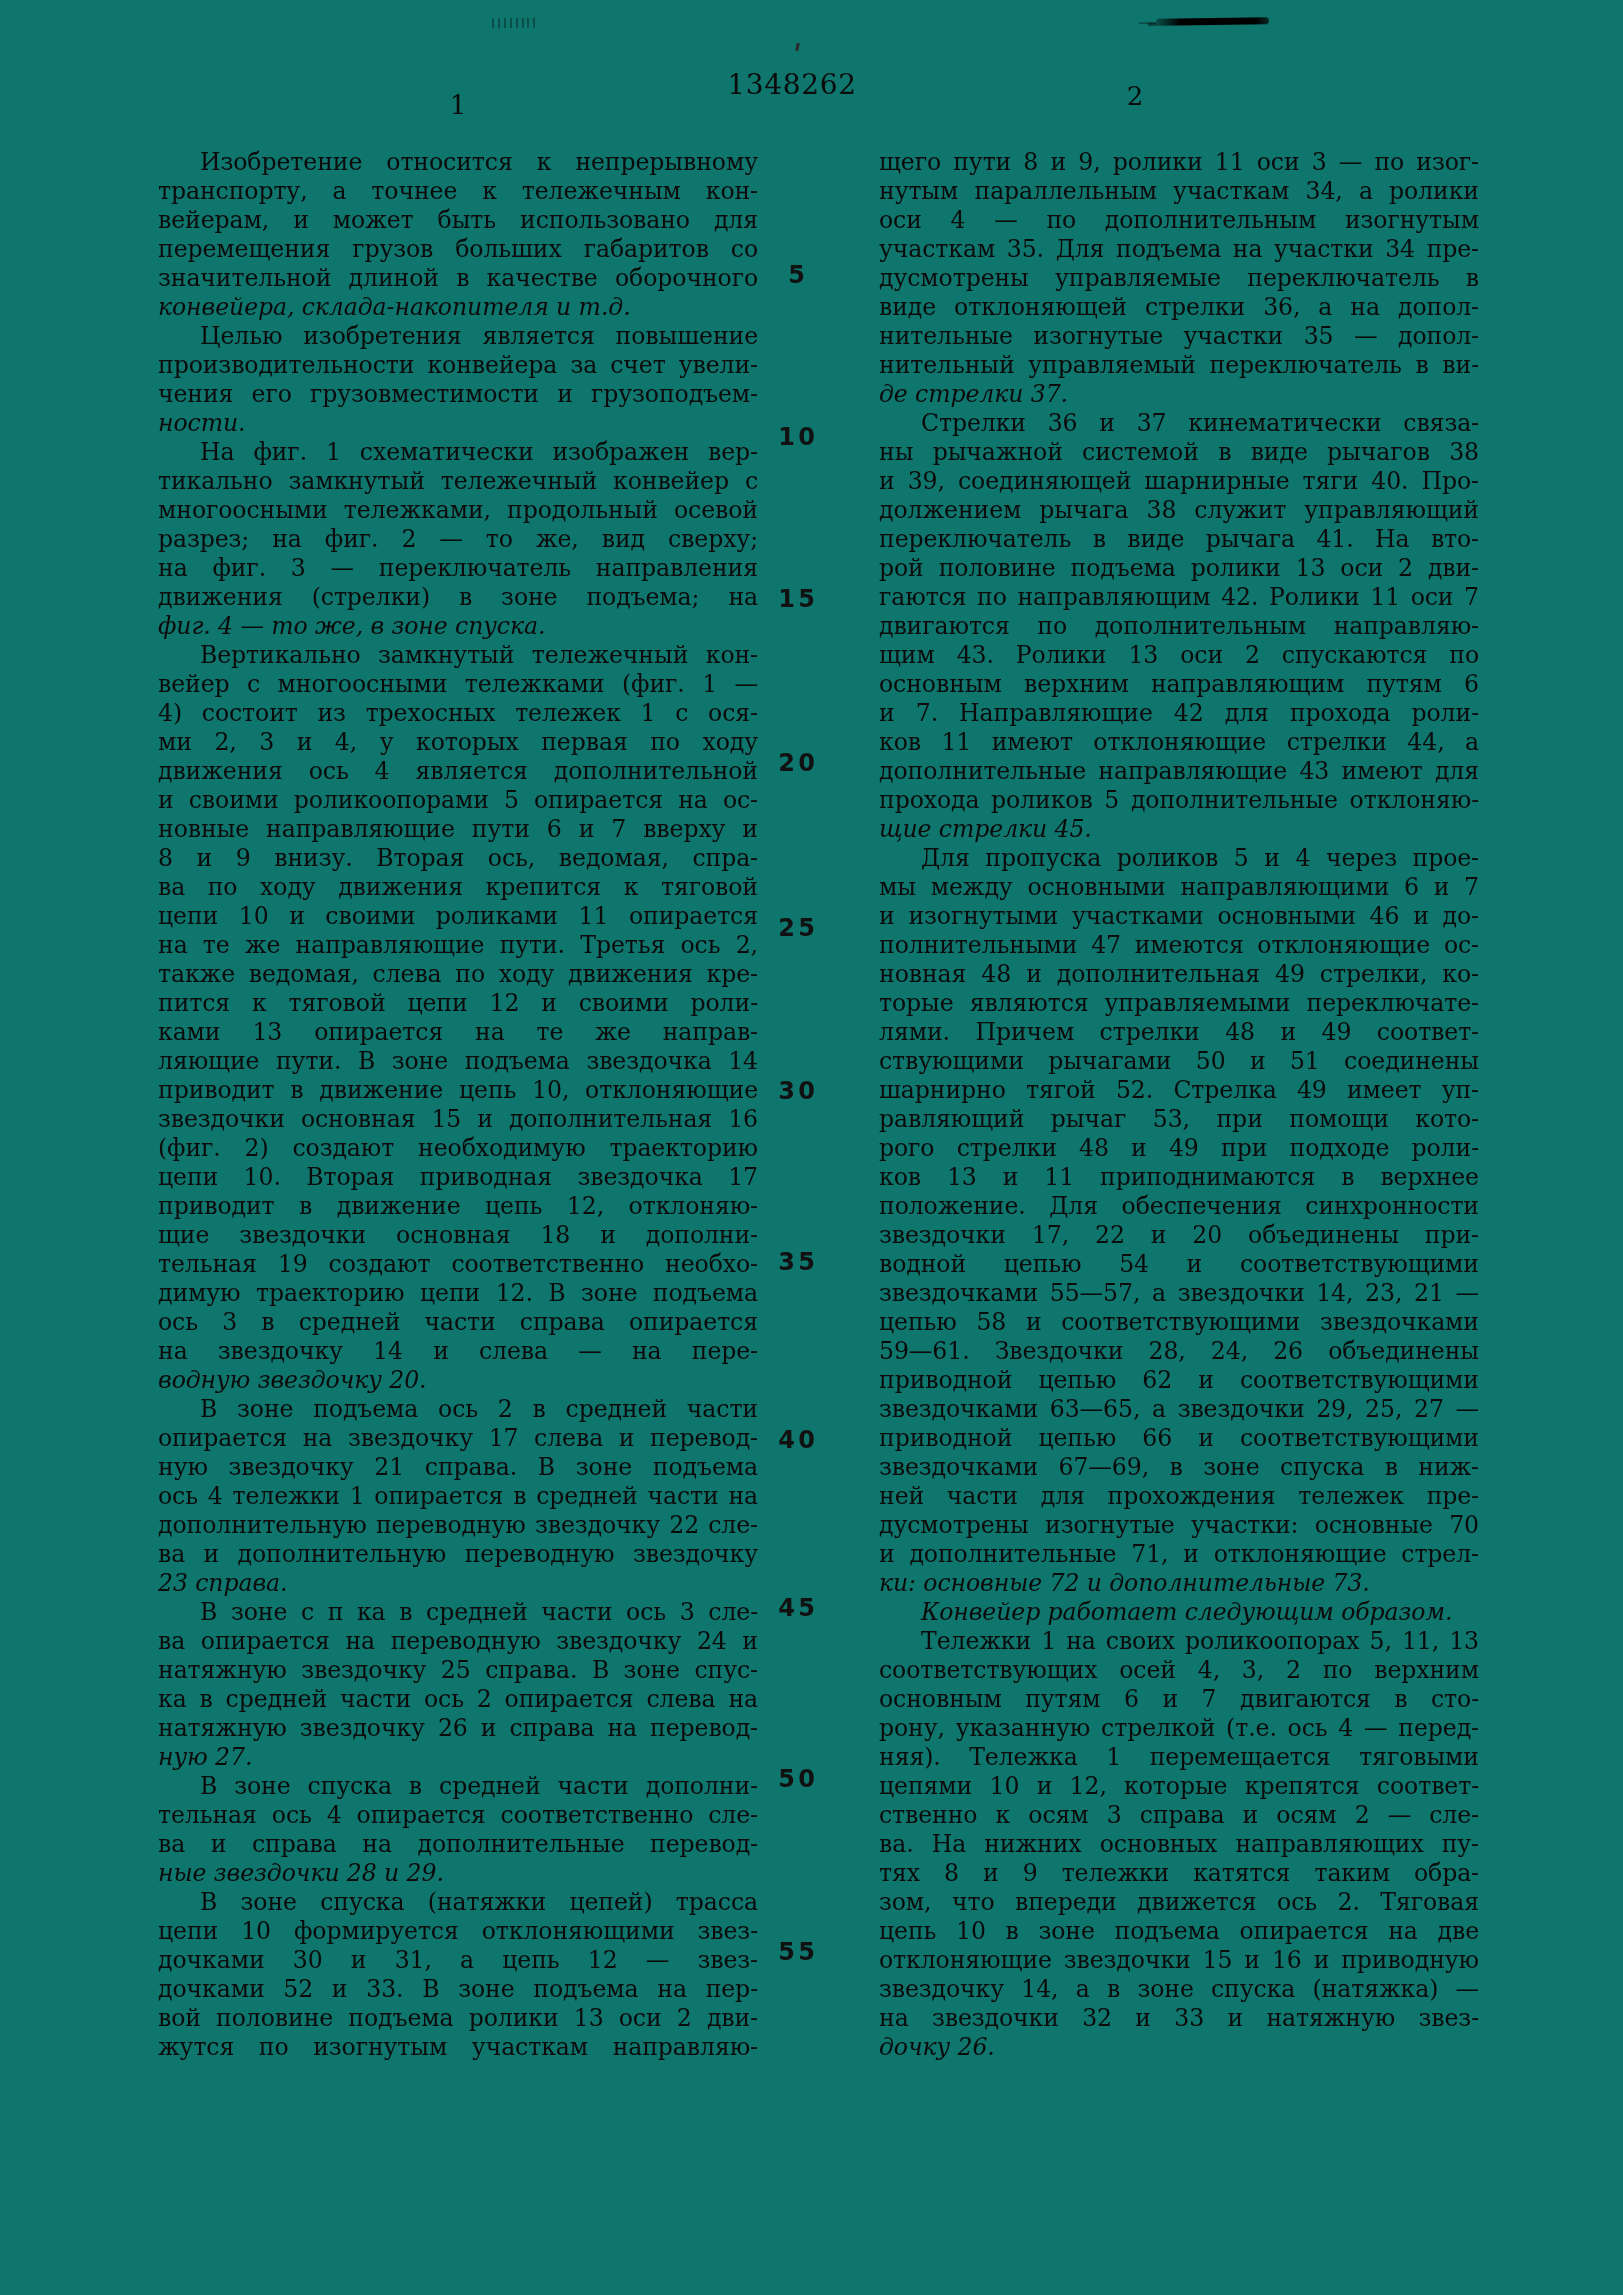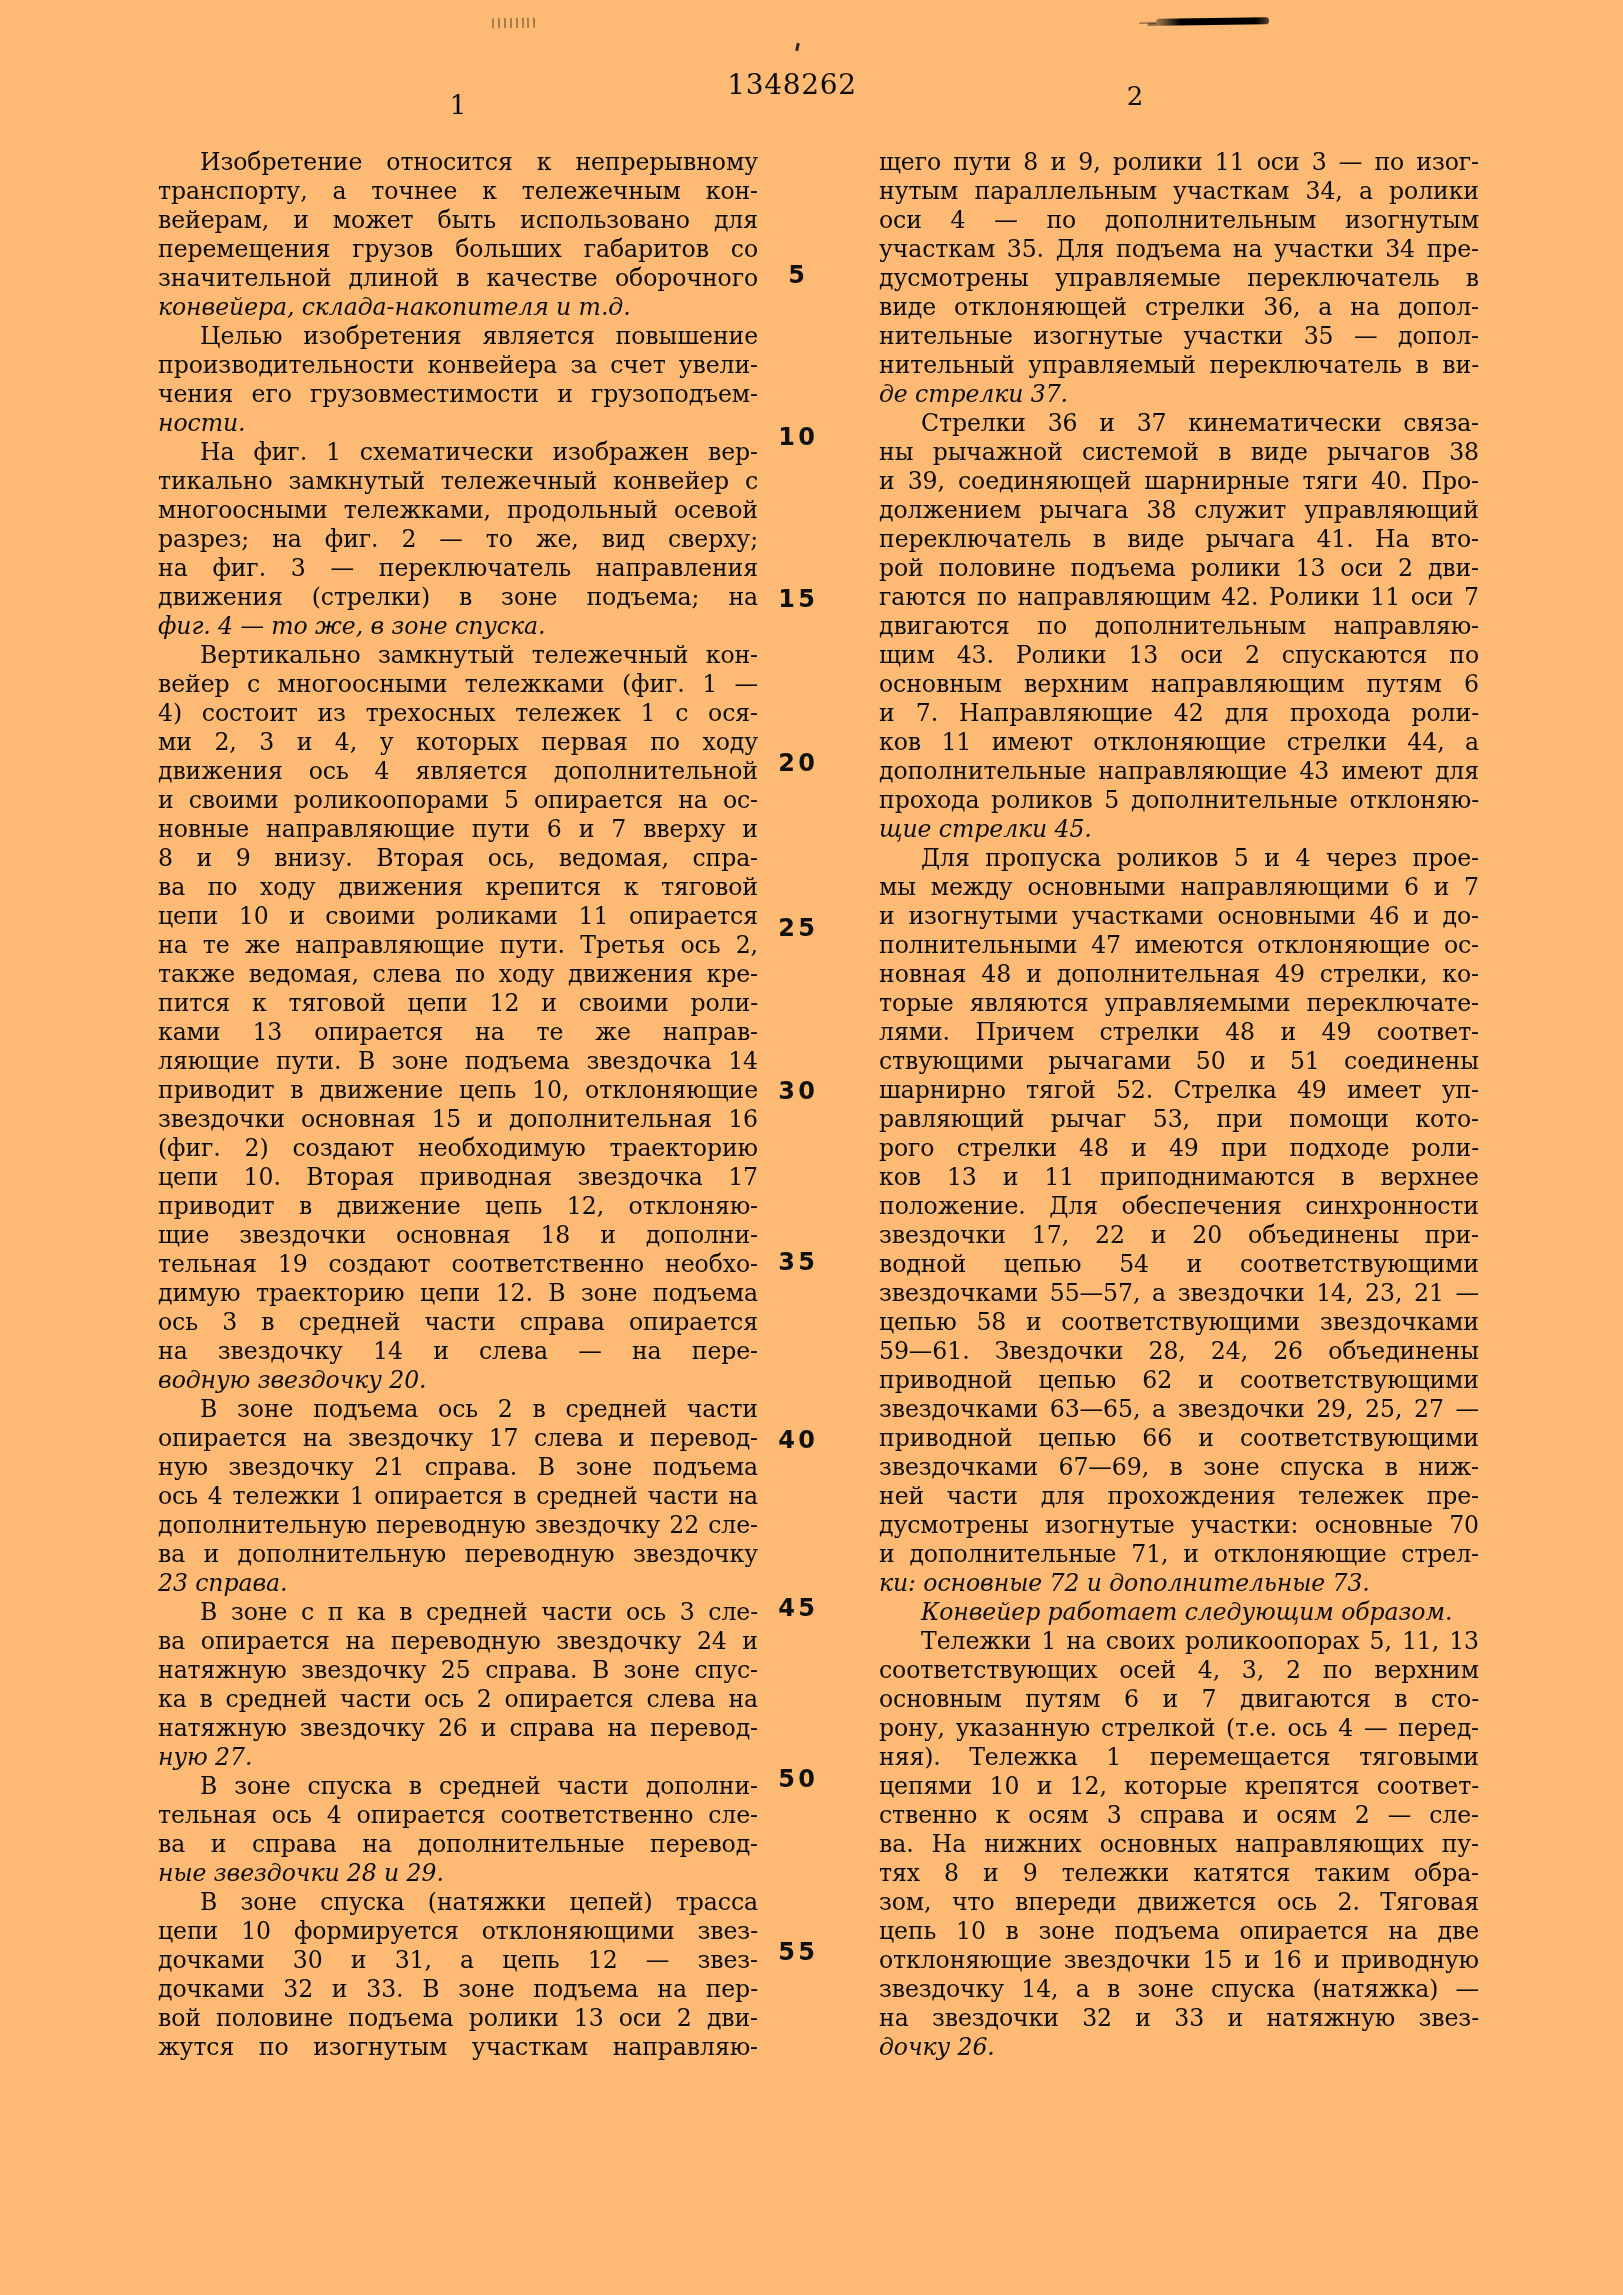--- a/index.html
+++ b/index.html
@@ -1,17 +1,17 @@
 <!DOCTYPE html>
 <html style="font-size:10.5px"><head>
 <meta charset="utf-8">
 <style>
   html,body{margin:0;padding:0;background:#888;}
   .page{
-    position:relative;width:1623px;height:2295px;background:#fdba74;
+    position:relative;width:1623px;height:2295px;background:#0f766e;
     font-family:"DejaVu Serif", serif;color:#0b0b0b;overflow:hidden;
   }
   .doc-number{
     position:absolute;left:661px;top:68px;width:262px;
     text-align:center;font-size:28px;letter-spacing:0.7px;
   }
   .col-number{position:absolute;font-size:26px;}
   .col-number.n1{left:158px;top:90px;width:600px;text-align:center;}
   .col-number.n2{left:835px;top:81px;width:600px;text-align:center;}
   .col{
@@ -113,21 +113,21 @@
       <div class="line">ка в средней части ось 2 опирается слева на</div>
       <div class="line">натяжную звездочку 26 и справа на перевод-</div>
       <div class="line para-end">ную 27.</div>
       <div class="line indent">В зоне спуска в средней части дополни-</div>
       <div class="line">тельная ось 4 опирается соответственно сле-</div>
       <div class="line">ва и справа на дополнительные перевод-</div>
       <div class="line para-end">ные звездочки 28 и 29.</div>
       <div class="line indent">В зоне спуска (натяжки цепей) трасса</div>
       <div class="line">цепи 10 формируется отклоняющими звез-</div>
       <div class="line">дочками 30 и 31, а цепь 12 — звез-</div>
-      <div class="line">дочками 32 и 33. В зоне подъема на пер-</div>
+      <div class="line">дочками 52 и 33. В зоне подъема на пер-</div>
       <div class="line">вой половине подъема ролики 13 оси 2 дви-</div>
       <div class="line">жутся по изогнутым участкам направляю-</div>
     </div>
   <div class="col col-right" id="col-right">
       <div class="line">щего пути 8 и 9, ролики 11 оси 3 — по изог-</div>
       <div class="line">нутым параллельным участкам 34, а ролики</div>
       <div class="line">оси 4 — по дополнительным изогнутым</div>
       <div class="line">участкам 35. Для подъема на участки 34 пре-</div>
       <div class="line">дусмотрены управляемые переключатель в</div>
       <div class="line">виде отклоняющей стрелки 36, а на допол-</div>

